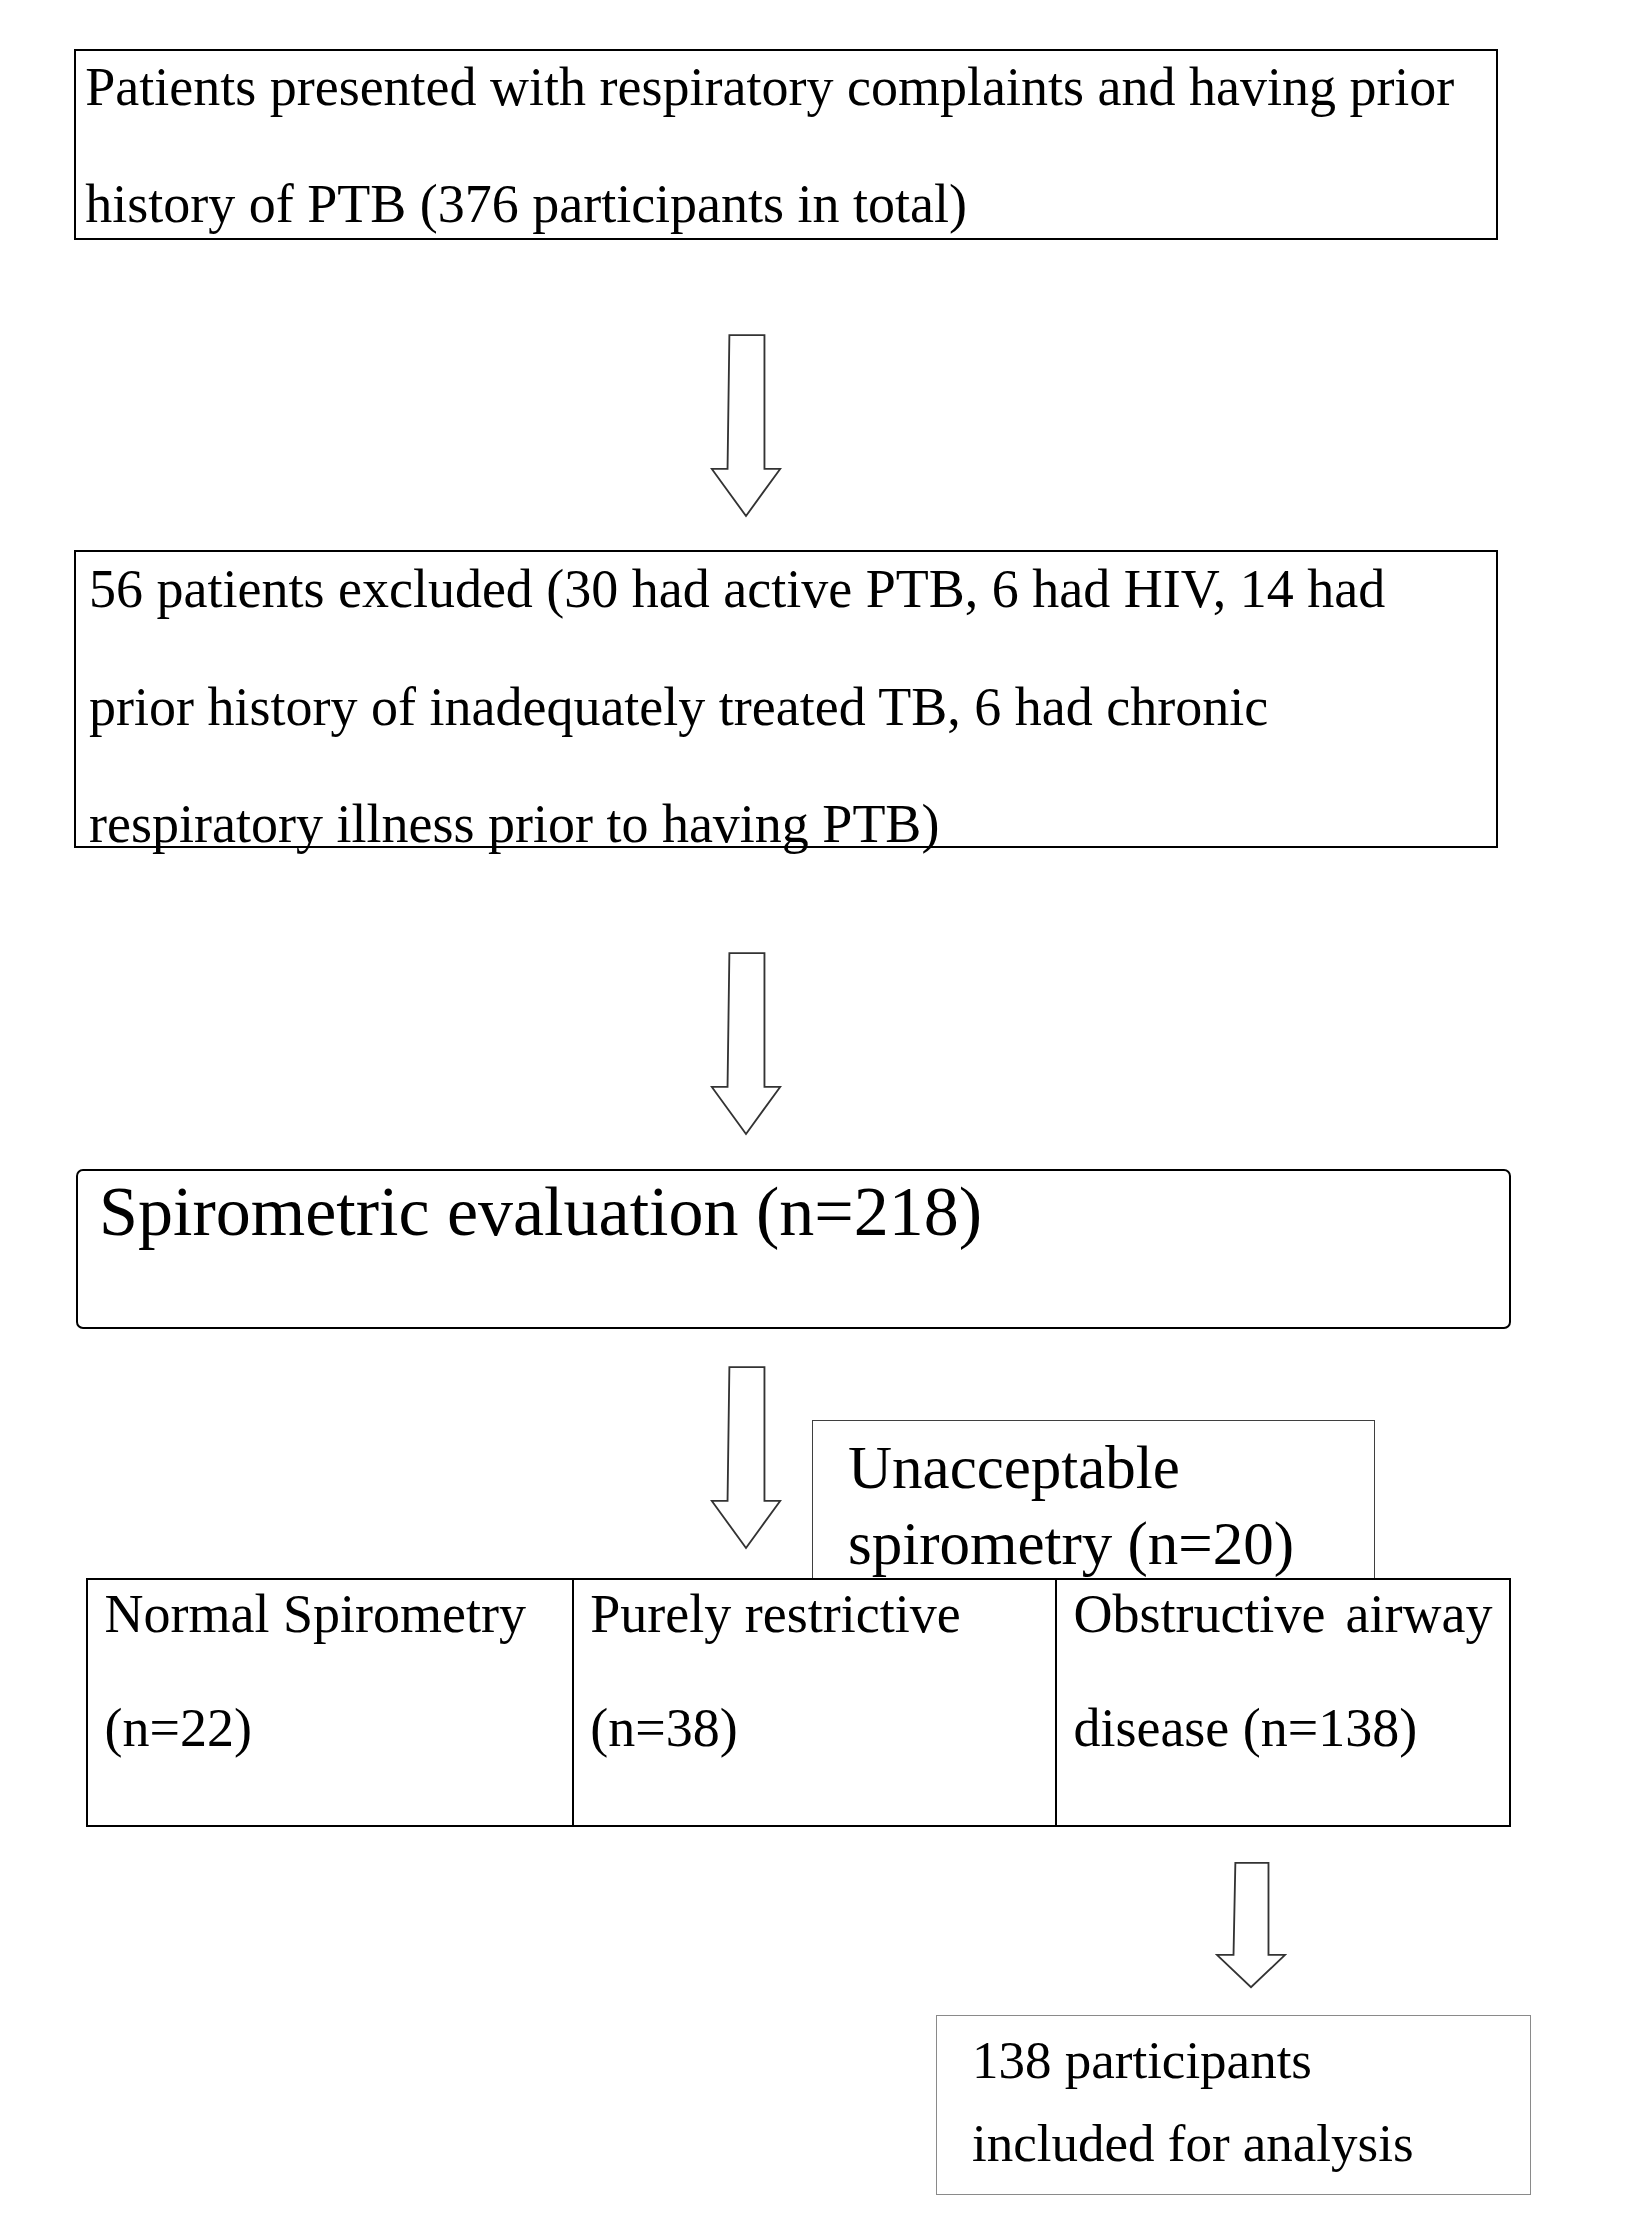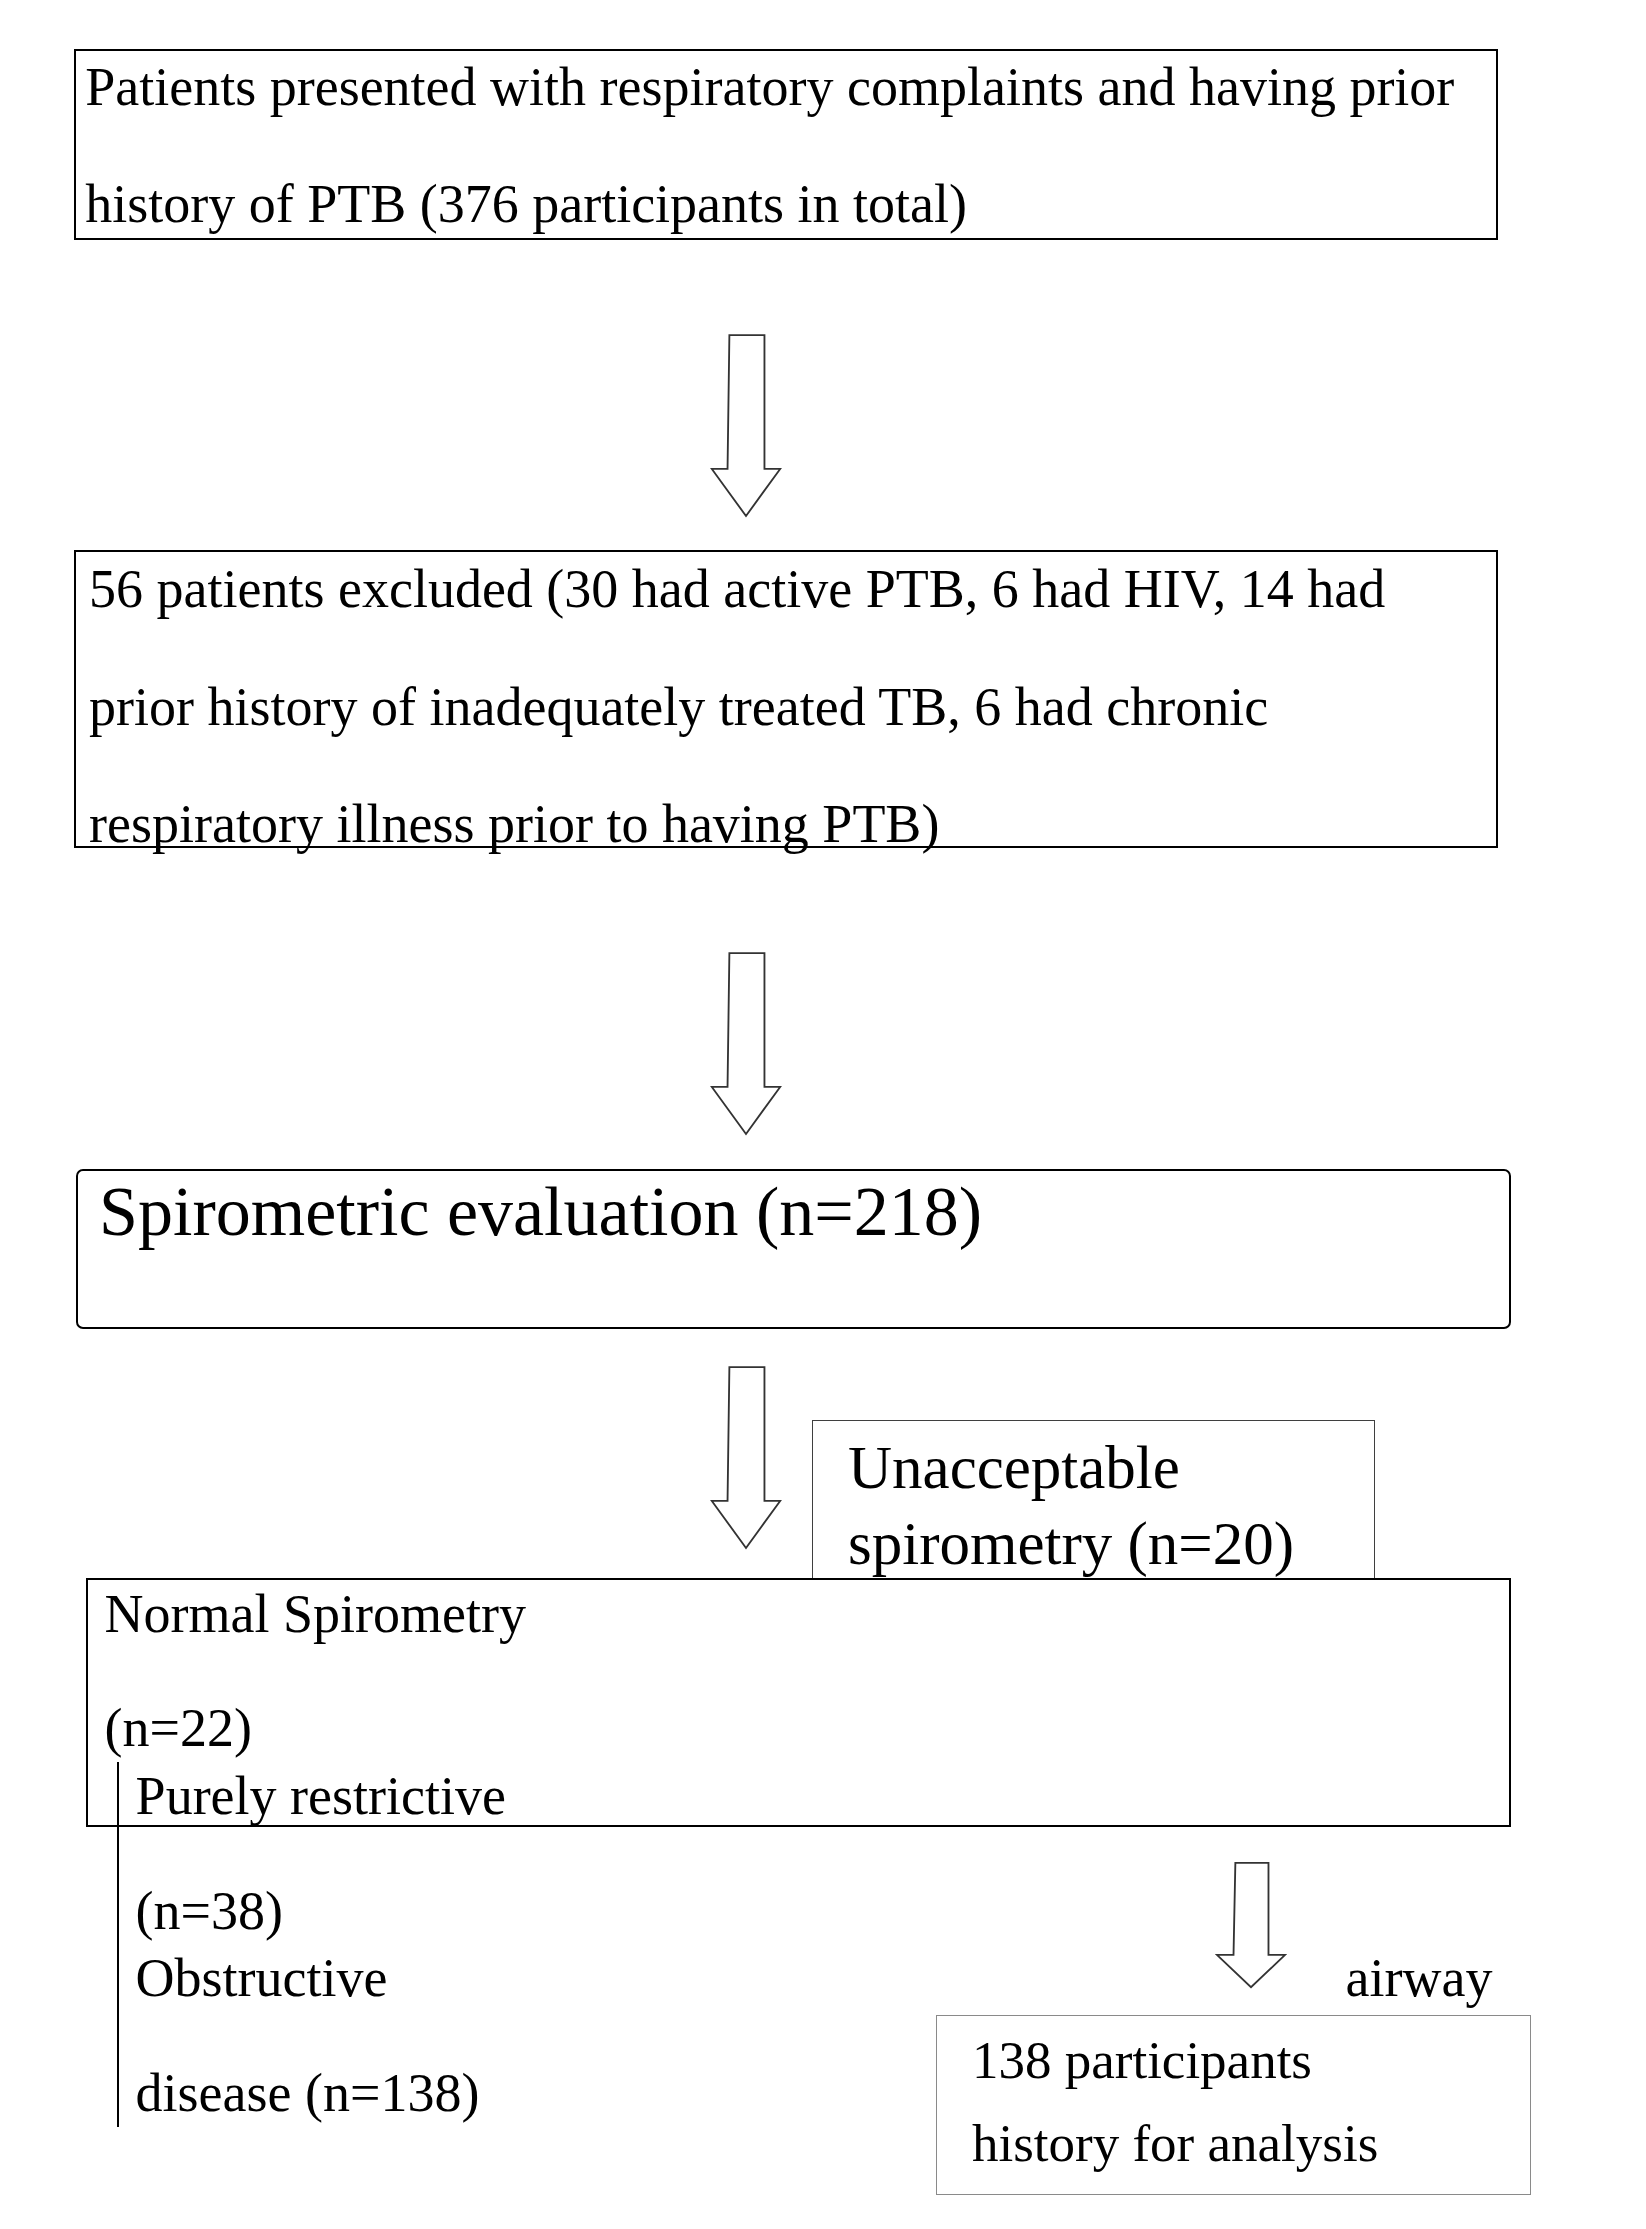--- a/index.html
+++ b/index.html
@@ -31,21 +31,21 @@
   
   #box-excluded{left:74px;top:550px;width:1424px;height:298px;padding:7.4px 13px;font-size:54px;gap:57px;}
   
   #box-spiro{left:76px;top:1169px;width:1435px;height:160px;padding:1.8px 21px;font-size:70px;border-radius:7px;}
   
   #box-unacceptable{left:812px;top:1384px;width:563px;height:166px;padding:13px 35px;font-size:61px;gap:7.4px;border-color:#3f3f3f;margin-top:36px;}
   
   #outcome-table{
     position:absolute;left:86px;top:1578px;width:1425px;height:249px;
     border:2.8px solid #000;box-sizing:border-box;background:#fff;
-    display:flex;flex-direction:column;
+    display:flex;flex-direction:row;
   }
   .tcell{
     flex:1 1 0;box-sizing:border-box;
     padding:3.7px 16.6px;font-size:54px;
     display:flex;flex-direction:column;gap:54px;
   }
   .tcell + .tcell{border-left:2.8px solid #000;margin-left:29px;}
   .justify-line{display:flex;justify-content:space-between;line-height:1.12em;}
   
   #box-included{left:936px;top:2015px;width:595px;height:180px;padding:14.8px 9.2px 14.8px 35px;font-size:53px;gap:24px;border-color:#8a8a8a;}
@@ -110,17 +110,17 @@
       <div class="ln">disease (n=138)</div>
     </div>
   </div>
 
   <svg class="arrow" id="arrow-4" width="72" height="127" viewBox="0 0 78 138">
     <polygon points="22,1 58,1 58,101 76,101 39,136 2,101 20,101" fill="#ffffff" stroke="#333333" stroke-width="2"></polygon>
   </svg>
 
   <div class="thinbox" id="box-included">
     <div class="ln">138 participants</div>
-    <div class="ln">history for analysis</div>
+    <div class="ln">included for analysis</div>
   </div>
 
 </div>
 
 
 </body></html>

